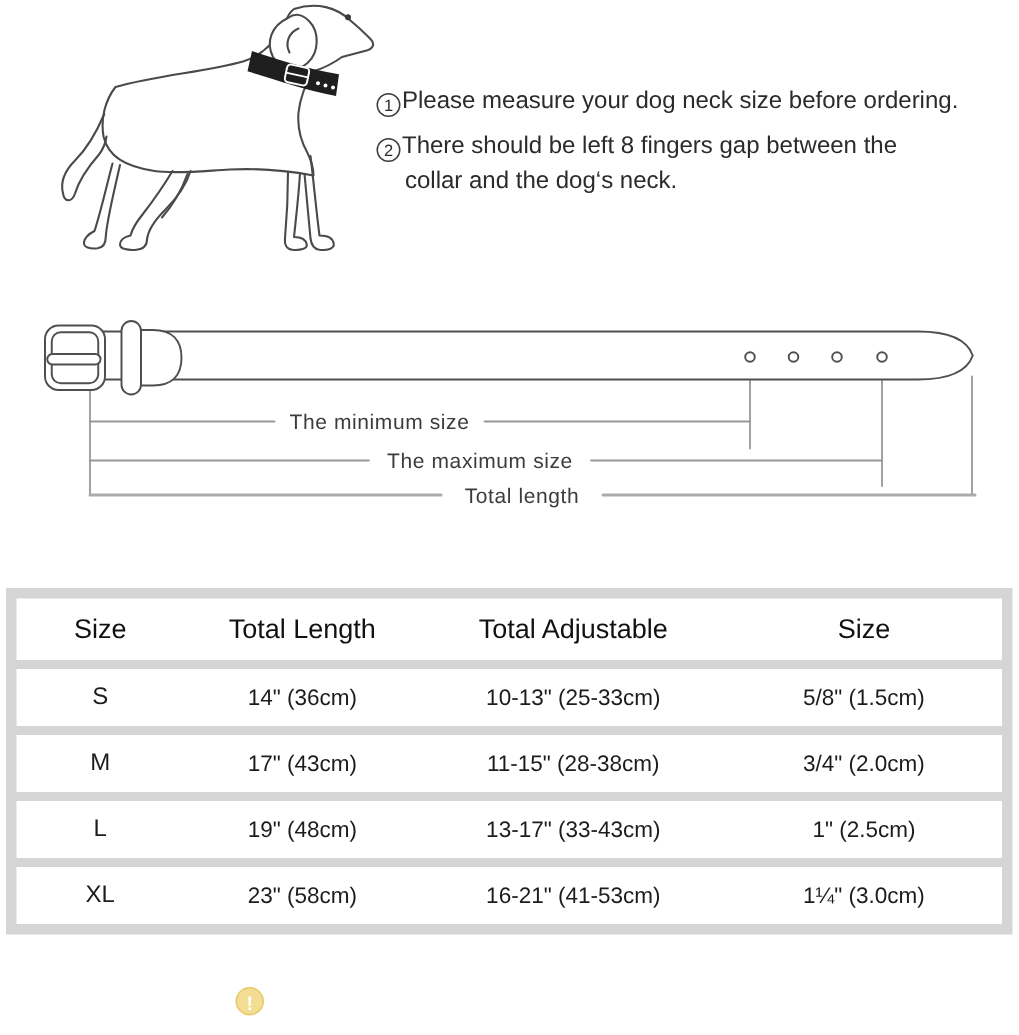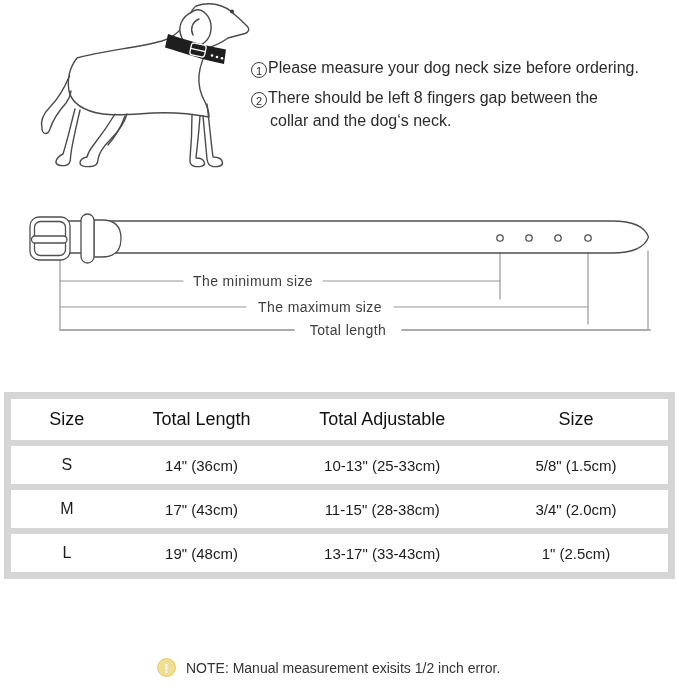--- a/index.html
+++ b/index.html
@@ -183,20 +183,25 @@
       <div class="t-cell">17" (43cm)</div>
       <div class="t-cell">11-15" (28-38cm)</div>
       <div class="t-cell">3/4" (2.0cm)</div>
     </div>
     <div class="t-row">
       <div class="t-cell size-col">L</div>
       <div class="t-cell">19" (48cm)</div>
       <div class="t-cell">13-17" (33-43cm)</div>
       <div class="t-cell">1" (2.5cm)</div>
     </div>
+    <div class="t-row">
+      <div class="t-cell size-col">XL</div>
+      <div class="t-cell">23" (58cm)</div>
+      <div class="t-cell">16-21" (41-53cm)</div>
+      <div class="t-cell">1¼" (3.0cm)</div>
+    </div>
   </div>
 
   <div id="note">
     <div id="note-icon">!</div>
-    <div id="note-text">NOTE: Manual measurement exisits 1/2 inch error.</div>
   </div>
 
 </div>
 
 </body></html>

